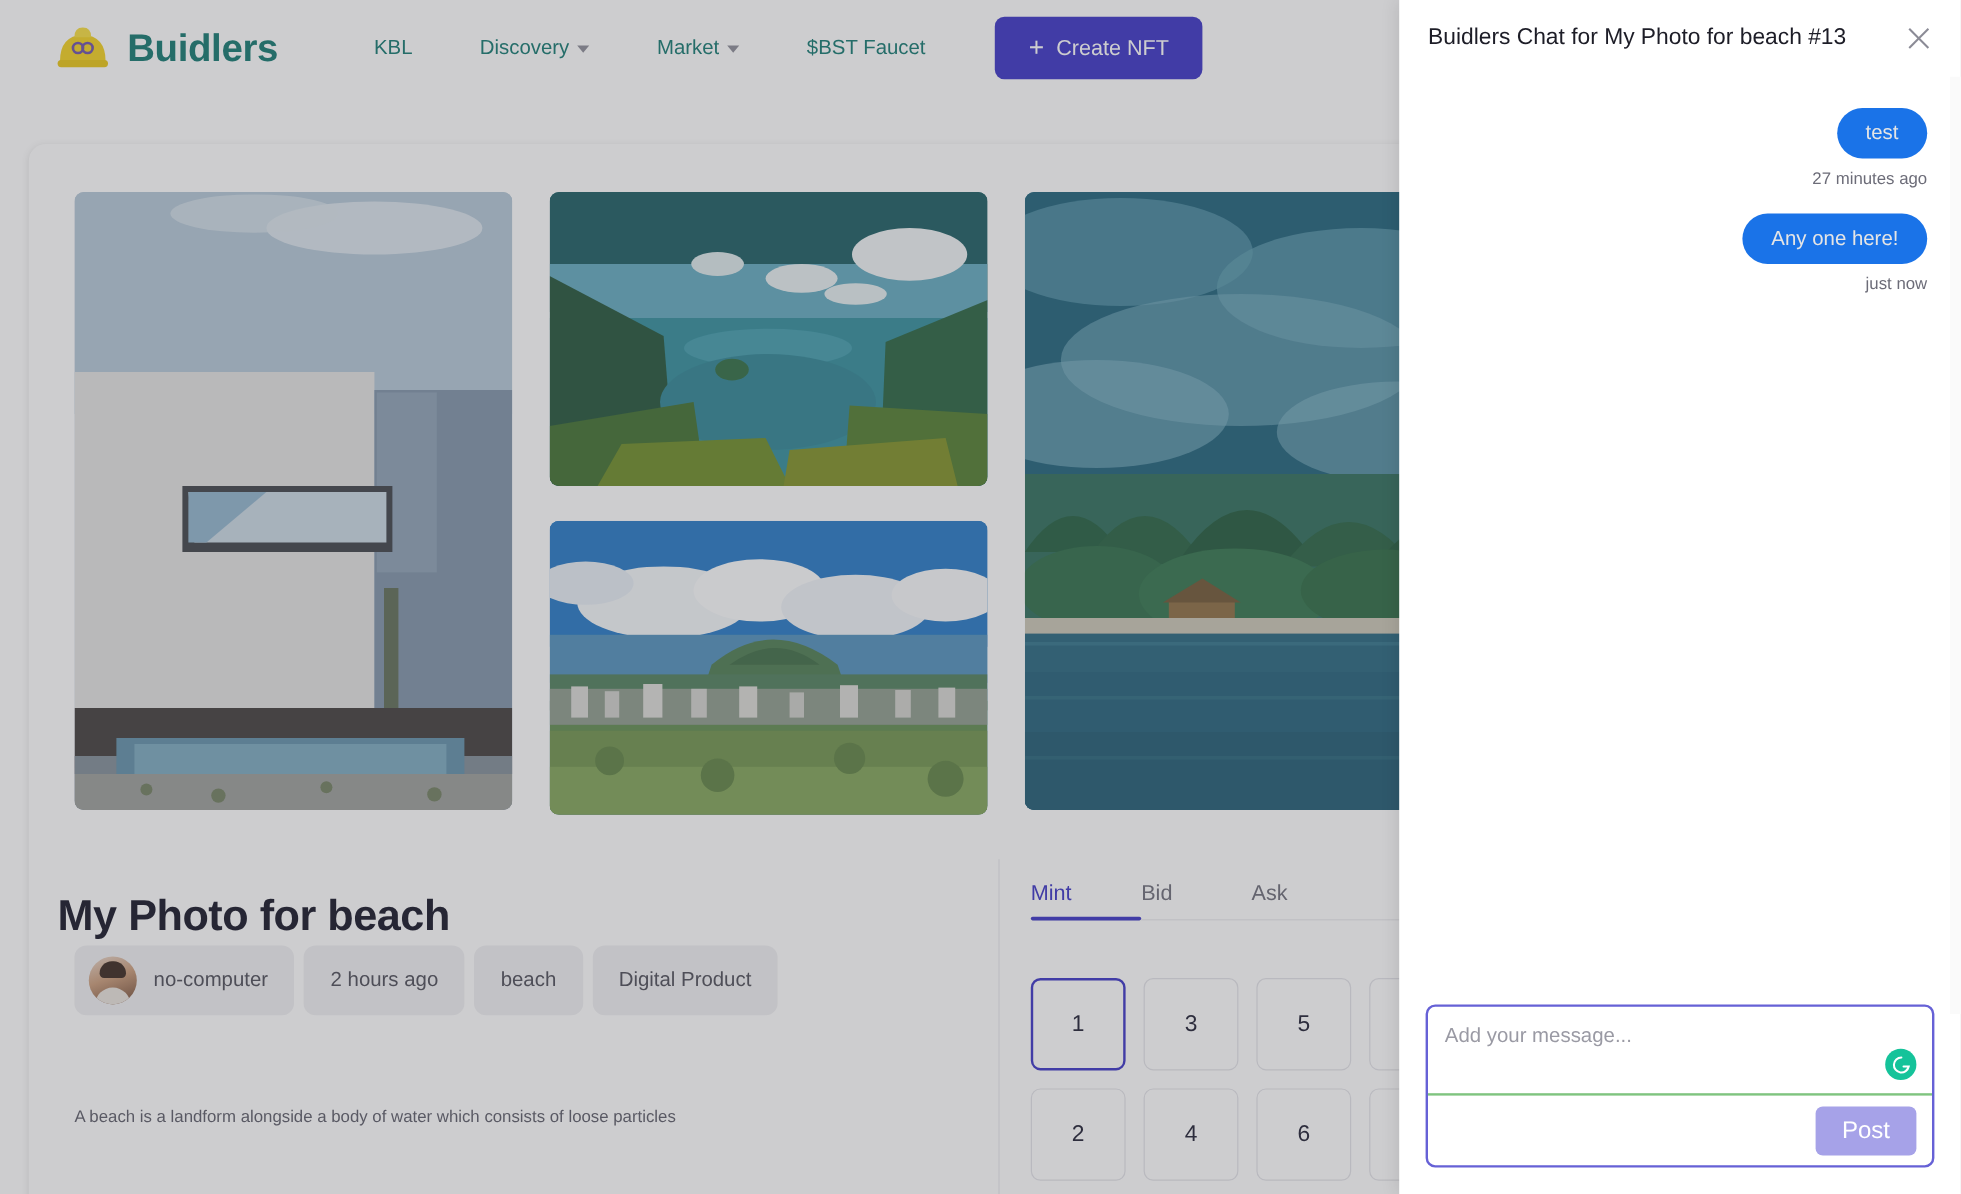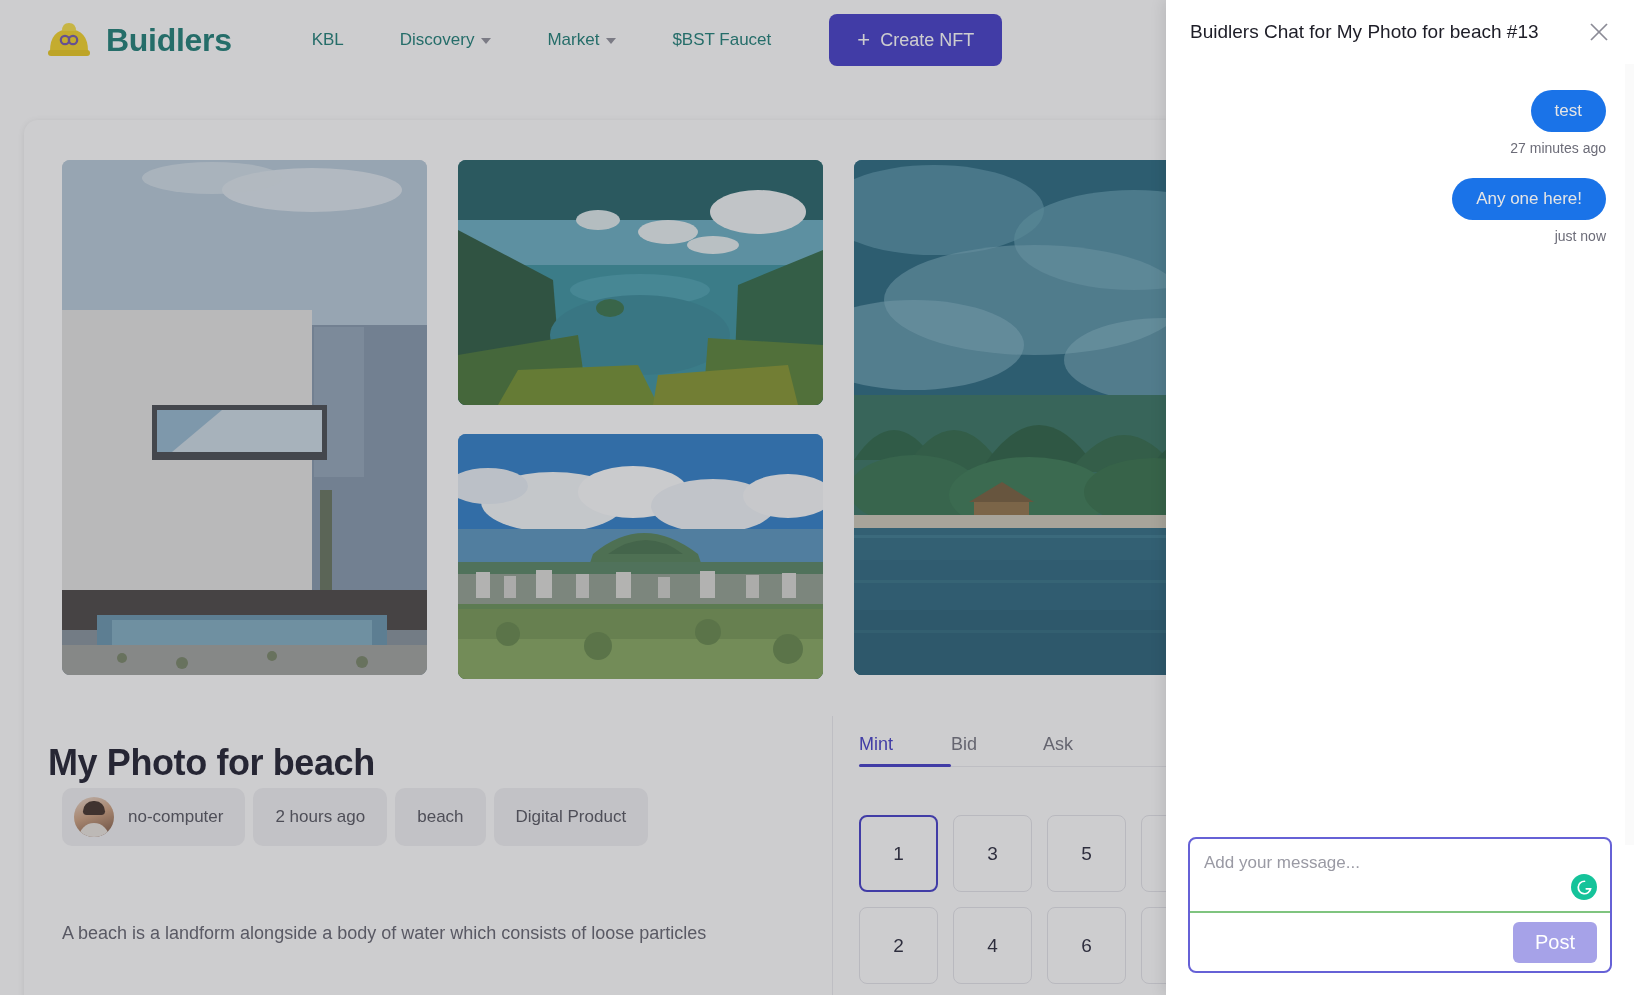--- a/index.html
+++ b/index.html
@@ -98,21 +98,21 @@
     background: #35231a;
   }
   .avatar::after {
     content: ""; position: absolute; left: 50%; bottom: -4px;
     transform: translateX(-50%);
     width: 30px; height: 18px; border-radius: 15px 15px 0 0;
     background: #e9e2dc;
   }
   .description {
     position: absolute; left: 38px; top: 800px; width: 720px;
-    font-size: 18px; line-height: 1.5; color: #5a5a66;
+    font-size: 14px; line-height: 1.5; color: #5a5a66;
   }
 
   
   .trade-panel {
     position: absolute; left: 808px; top: 596px; right: 0; bottom: 0;
     border-left: 1px solid #eaeaee;
     padding-left: 26px;
   }
   .tabs { display: flex; position: relative; }
   .tab {

